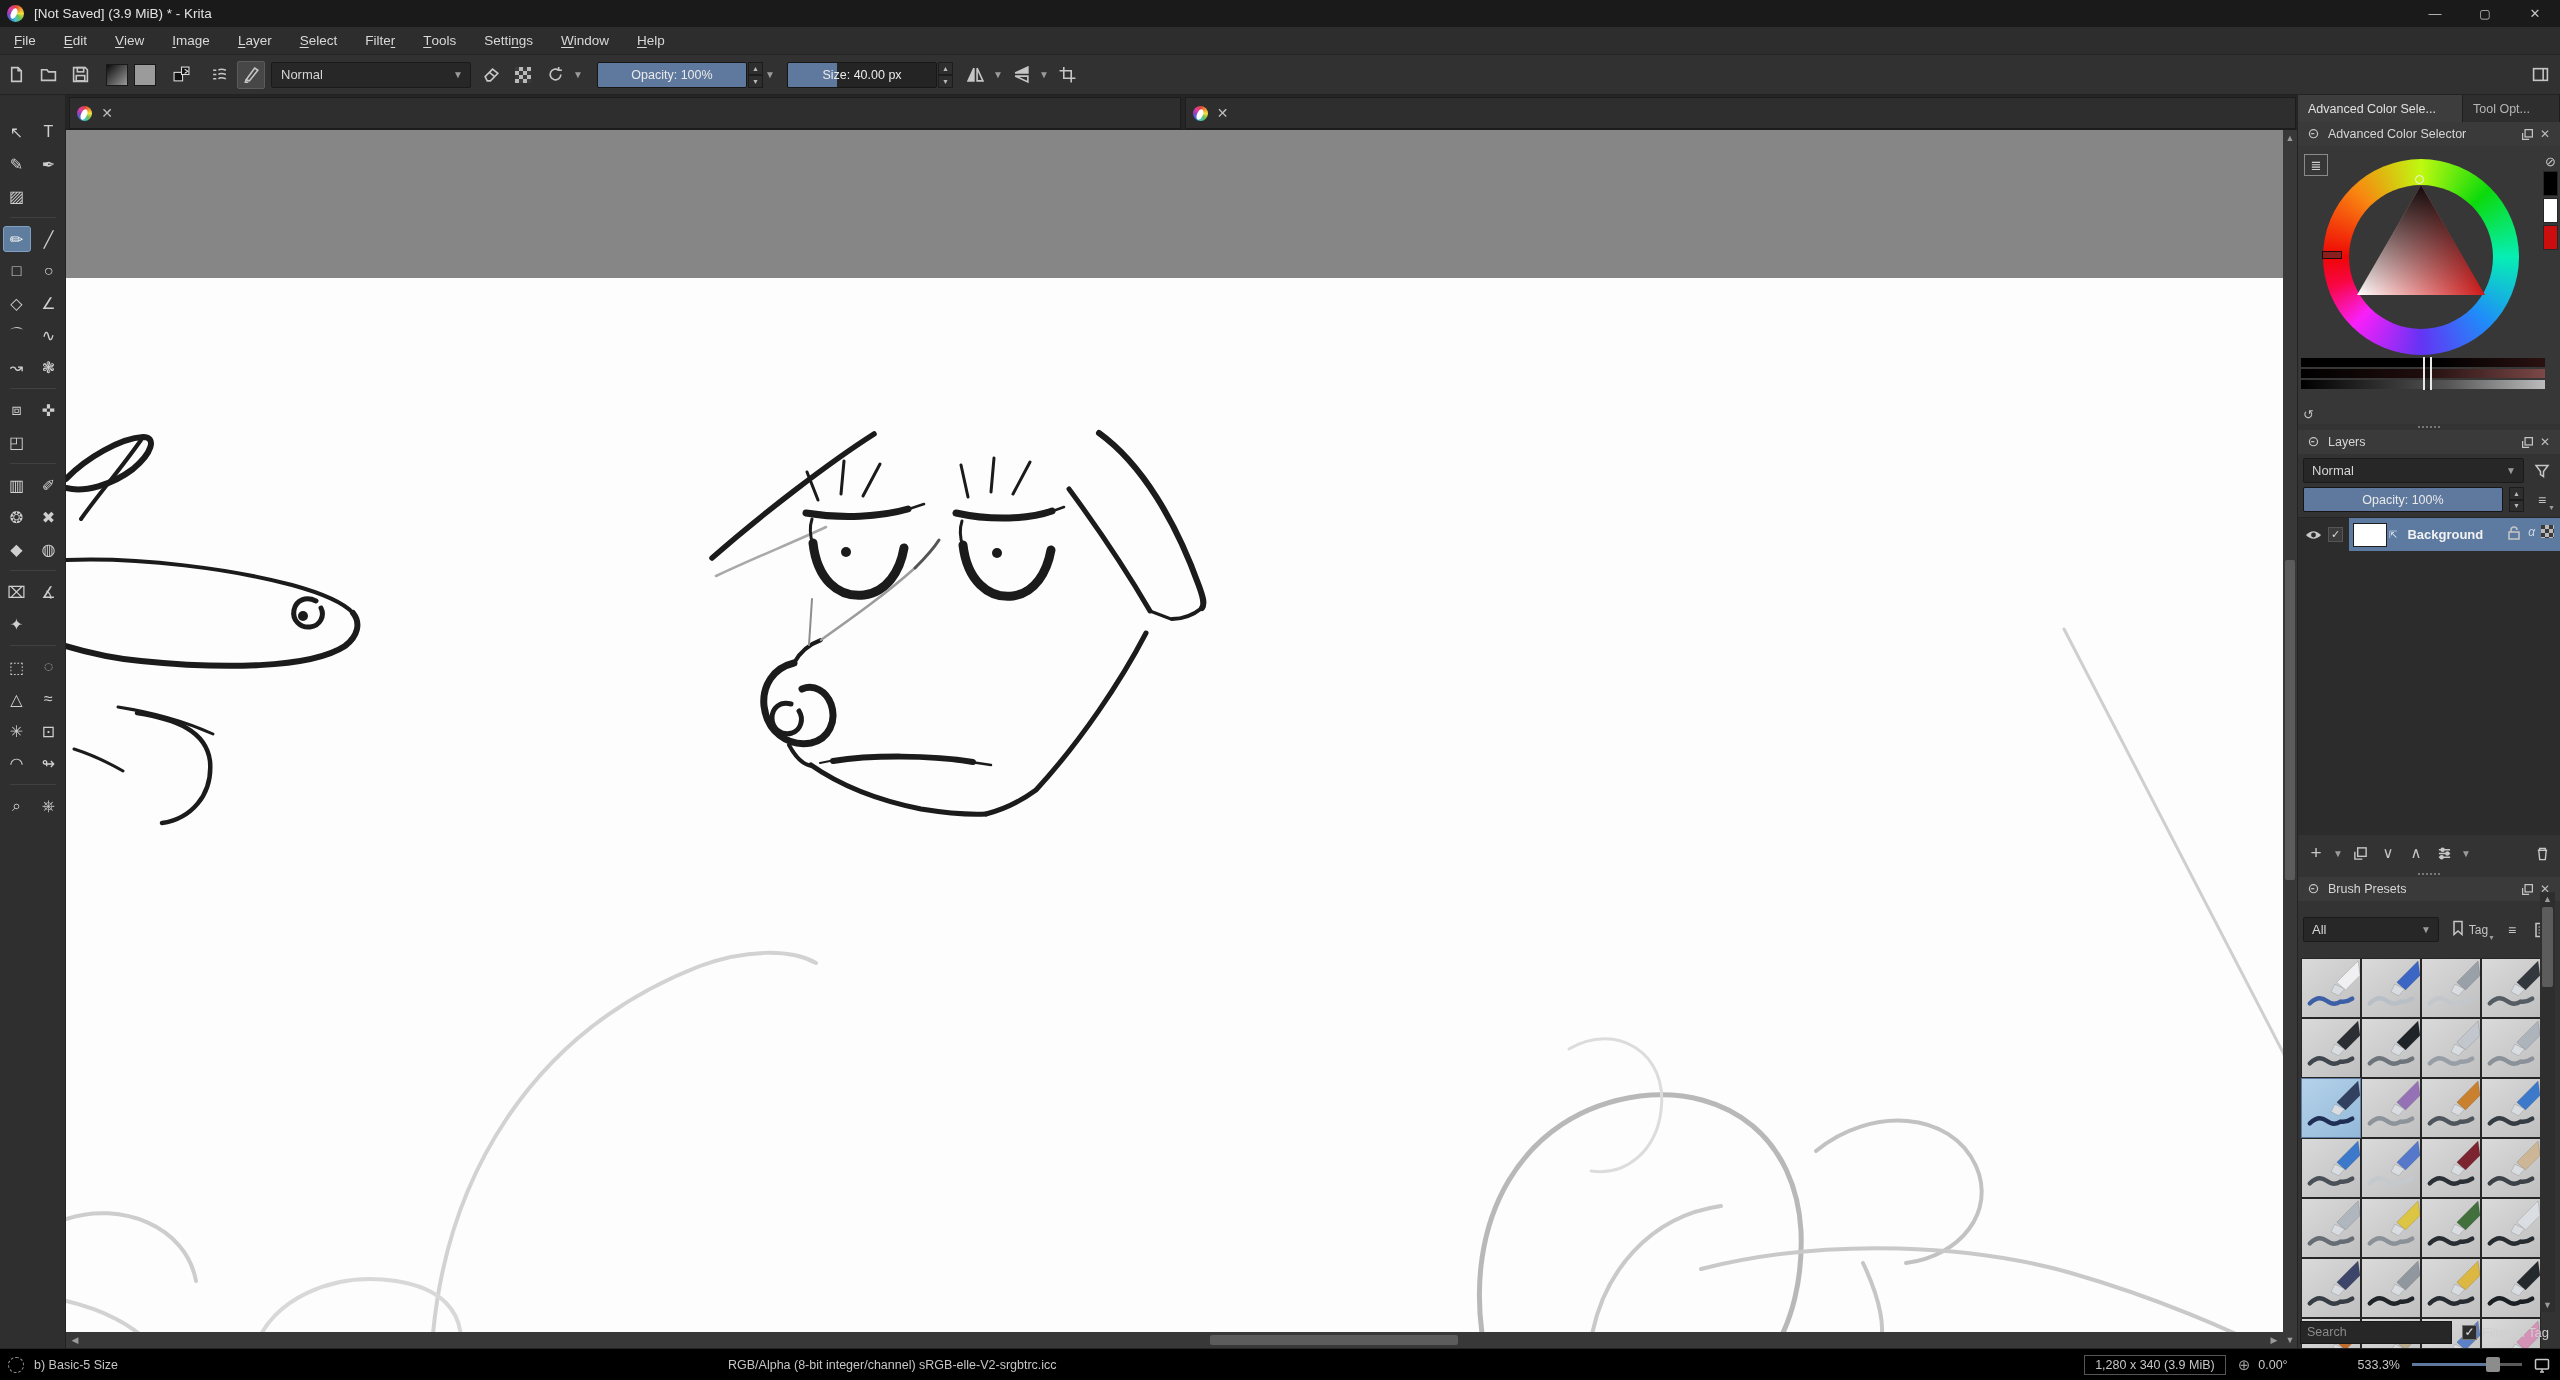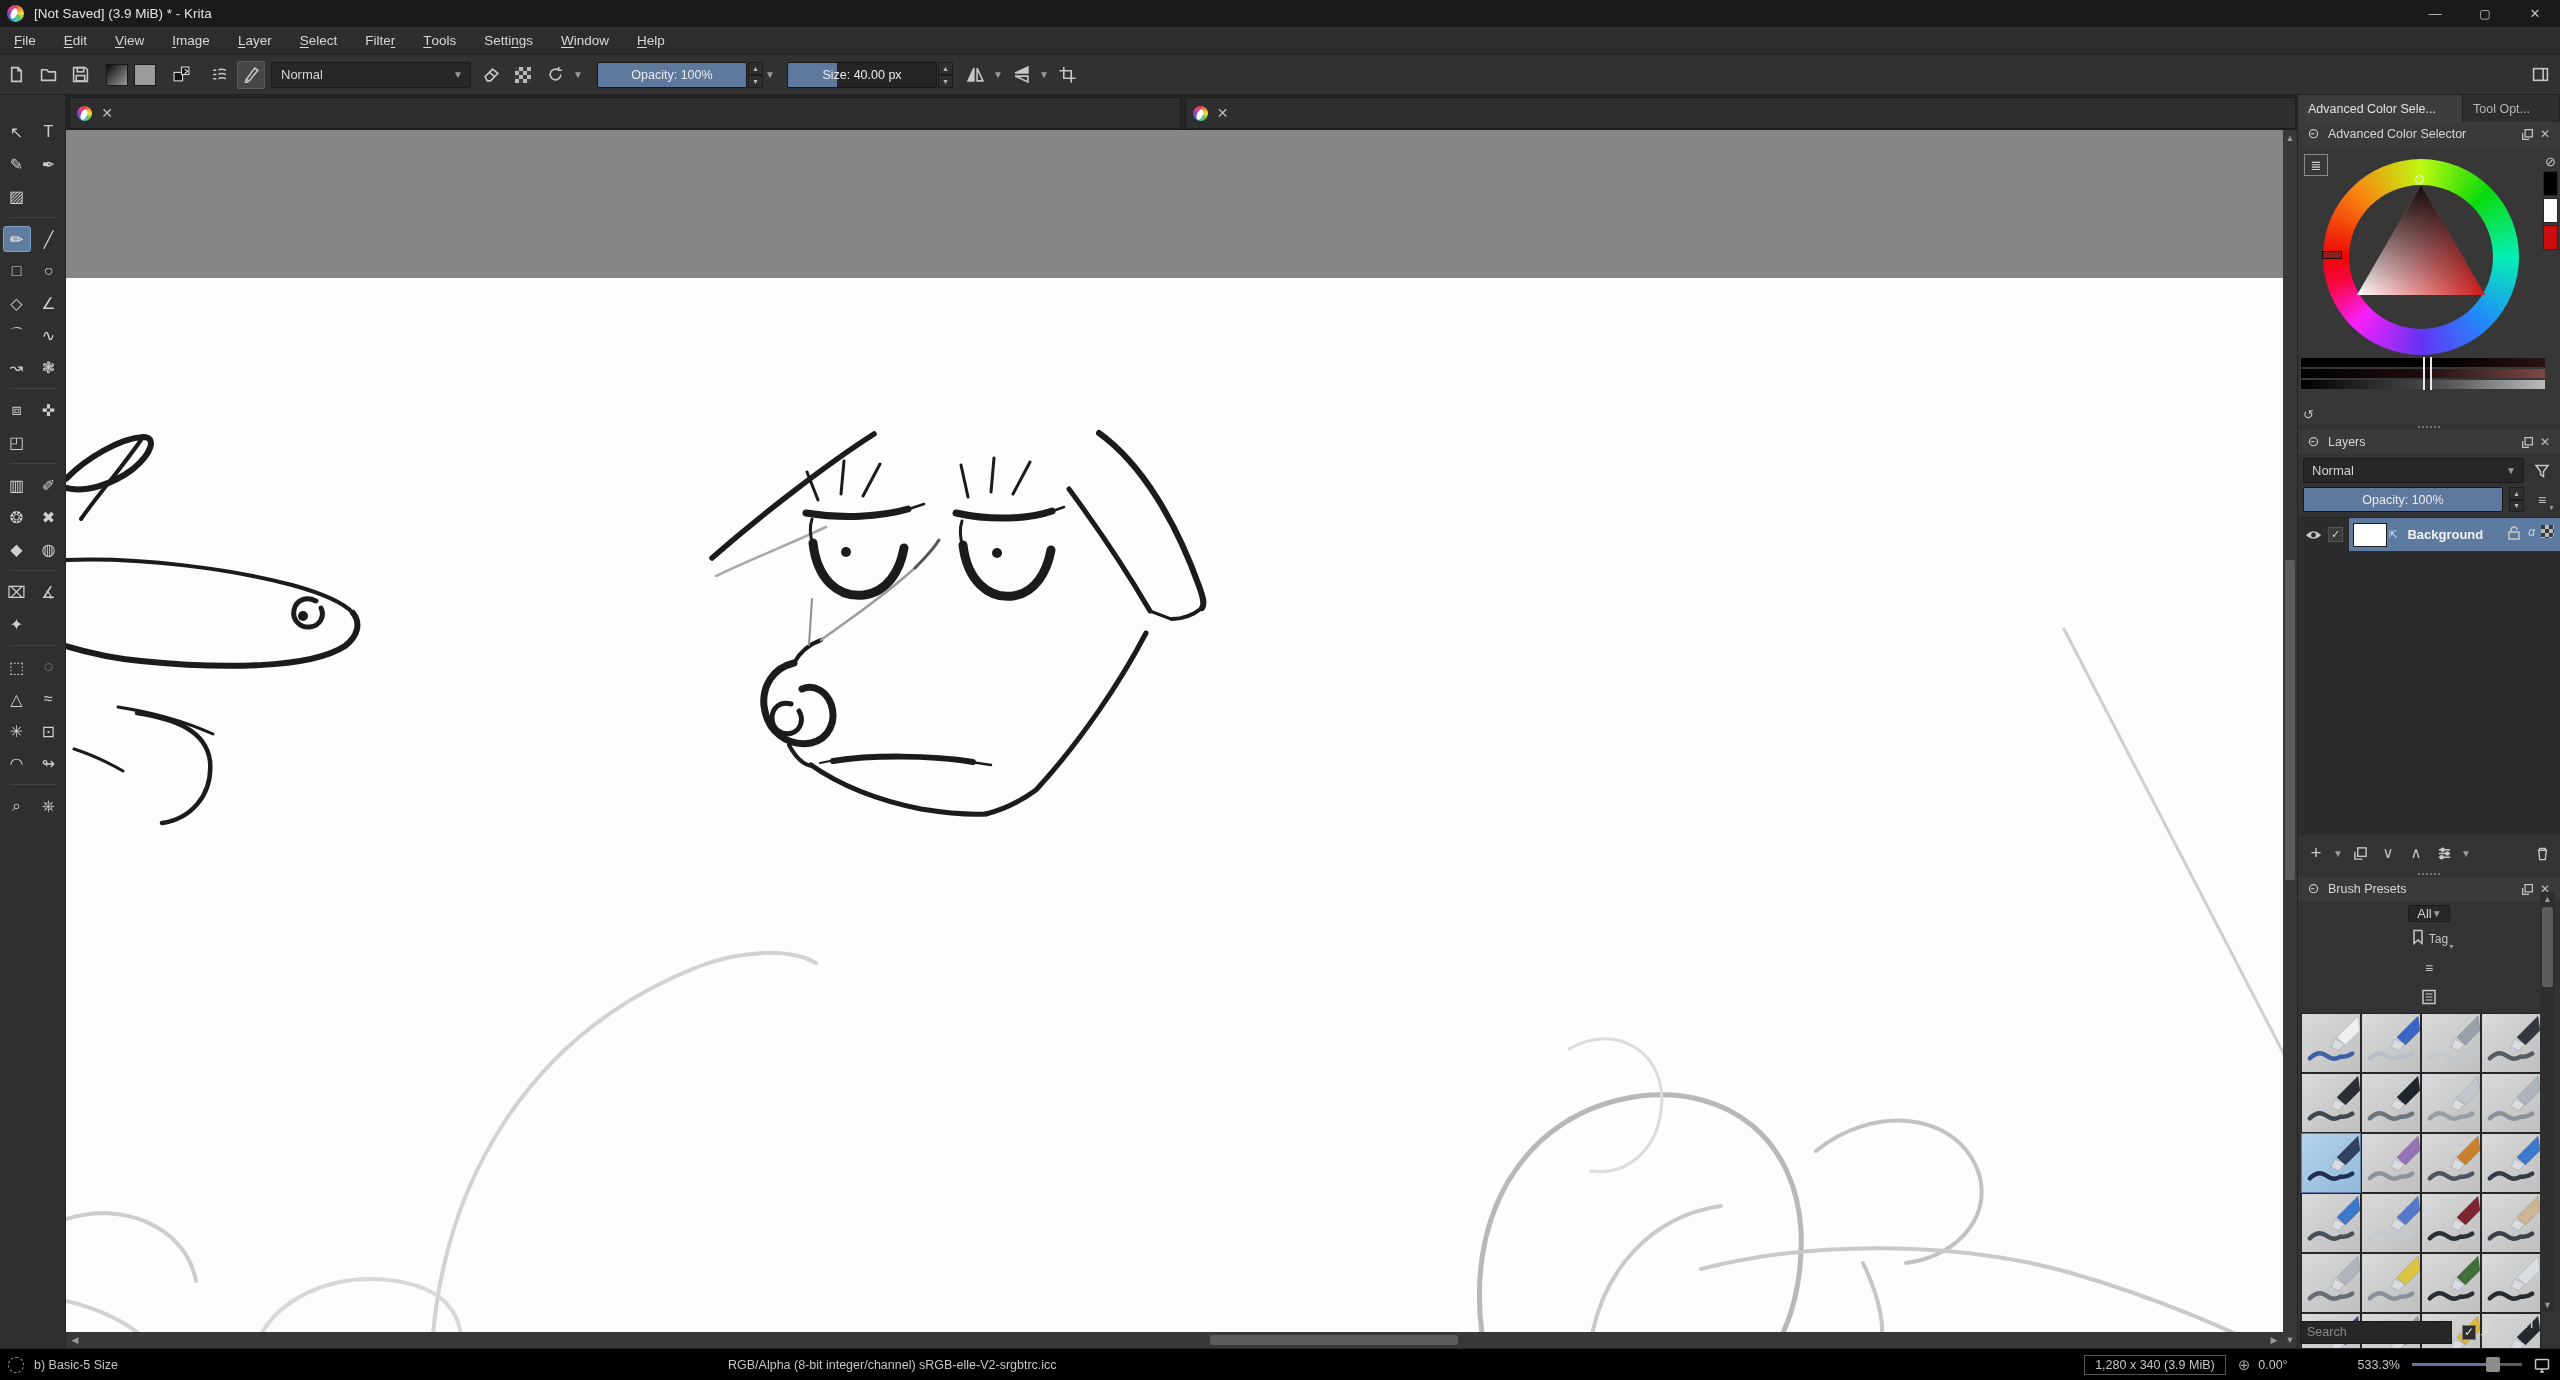--- a/index.html
+++ b/index.html
@@ -116,21 +116,21 @@
   .layer-chk { width:15px; height:15px; background:#3c3c3c; border:1px solid #555; color:#ddd; font-size:11px;
     display:flex; align-items:center; justify-content:center; margin-right:6px; }
   .layer-thumb { width:34px; height:24px; background:#fff; border:1px solid #1f1f1f; margin-left:4px; flex:none; }
   .layer-name { font-weight:bold; font-size:13px; color:#f2f2f2; margin-left:10px; flex:1; }
   .layer-badges { display:flex; gap:6px; margin-right:6px; color:#cdd8e4; font-size:12px; }
   #layer-toolbar { display:flex; align-items:center; height:36px; padding:0 5px; gap:2px; }
   .lt-btn { width:26px; height:26px; display:flex; align-items:center; justify-content:center; color:#c6c6c6; font-size:15px; }
   .lt-btn svg { width:15px; height:15px; }
 
   
-  #bp-filter { display:flex; align-items:center; margin:4px 5px; gap:4px;flex-direction:column; }
+  #bp-filter { display:flex; align-items:center; margin:16px 5px; gap:4px; }
   #bp-grid { position:relative; margin-left:3px; width:240px; height:420px; overflow:hidden;
     display:grid; grid-template-columns:repeat(4,60px); grid-auto-rows:60px; }
   .preset { position:relative; width:60px; height:60px; border:1px solid #262626;
     background:linear-gradient(140deg,#dadada,#bfbfbf); }
   .preset.selected { background:linear-gradient(140deg,#b5d2ea,#93b9d9); border-color:#5d7ba1; }
   .preset svg { position:absolute; inset:0; width:100%; height:100%; }
   #bp-scroll { position:absolute; left:2540px; top:892px; width:15px; height:420px; background:#2e2e2e; }
   #bp-search-row { position:absolute; left:2300px; top:1320px; width:256px; height:24px; display:flex; align-items:center; }
   #bp-search { width:152px; height:23px; background:#272727; border:1px solid #1a1a1a; color:#d5d5d5;
     font-size:12.5px; padding:0 6px; font-family:"Liberation Sans",sans-serif; }
@@ -831,21 +831,21 @@
 
   <div class="sb abs" id="bp-scroll">
     <span class="sb-arrow" style="left:0; top:1px; width:15px; height:12px;">▲</span>
     <div class="sb-thumb" style="left:2px; top:15px; width:11px; height:80px;"></div>
     <span class="sb-arrow" style="left:0; bottom:1px; width:15px; height:12px;">▼</span>
   </div>
 
   <div id="bp-search-row">
     <input id="bp-search" type="text" placeholder="Search" style="">
     <span class="chk">✓</span>
-    <span style="font-size:16px; color:#cfcfcf;">Filter in Tag</span>
+    <span style="font-size:13px; color:#cfcfcf;">Filter in Tag</span>
   </div>
 
   <div id="statusbar" class="abs">
     <span id="sb-brush-icon"></span>
     <span>b) Basic-5 Size</span>
     <span style="position:absolute; left:728px;">RGB/Alpha (8-bit integer/channel)  sRGB-elle-V2-srgbtrc.icc</span>
     <span class="sb-gap"></span>
     <span id="sb-dims">1,280 x 340 (3.9 MiB)</span>
     <span style="margin:0 8px 0 12px; color:#9a9a9a; font-size:15px;">⊕</span>
     <span>0.00°</span>

